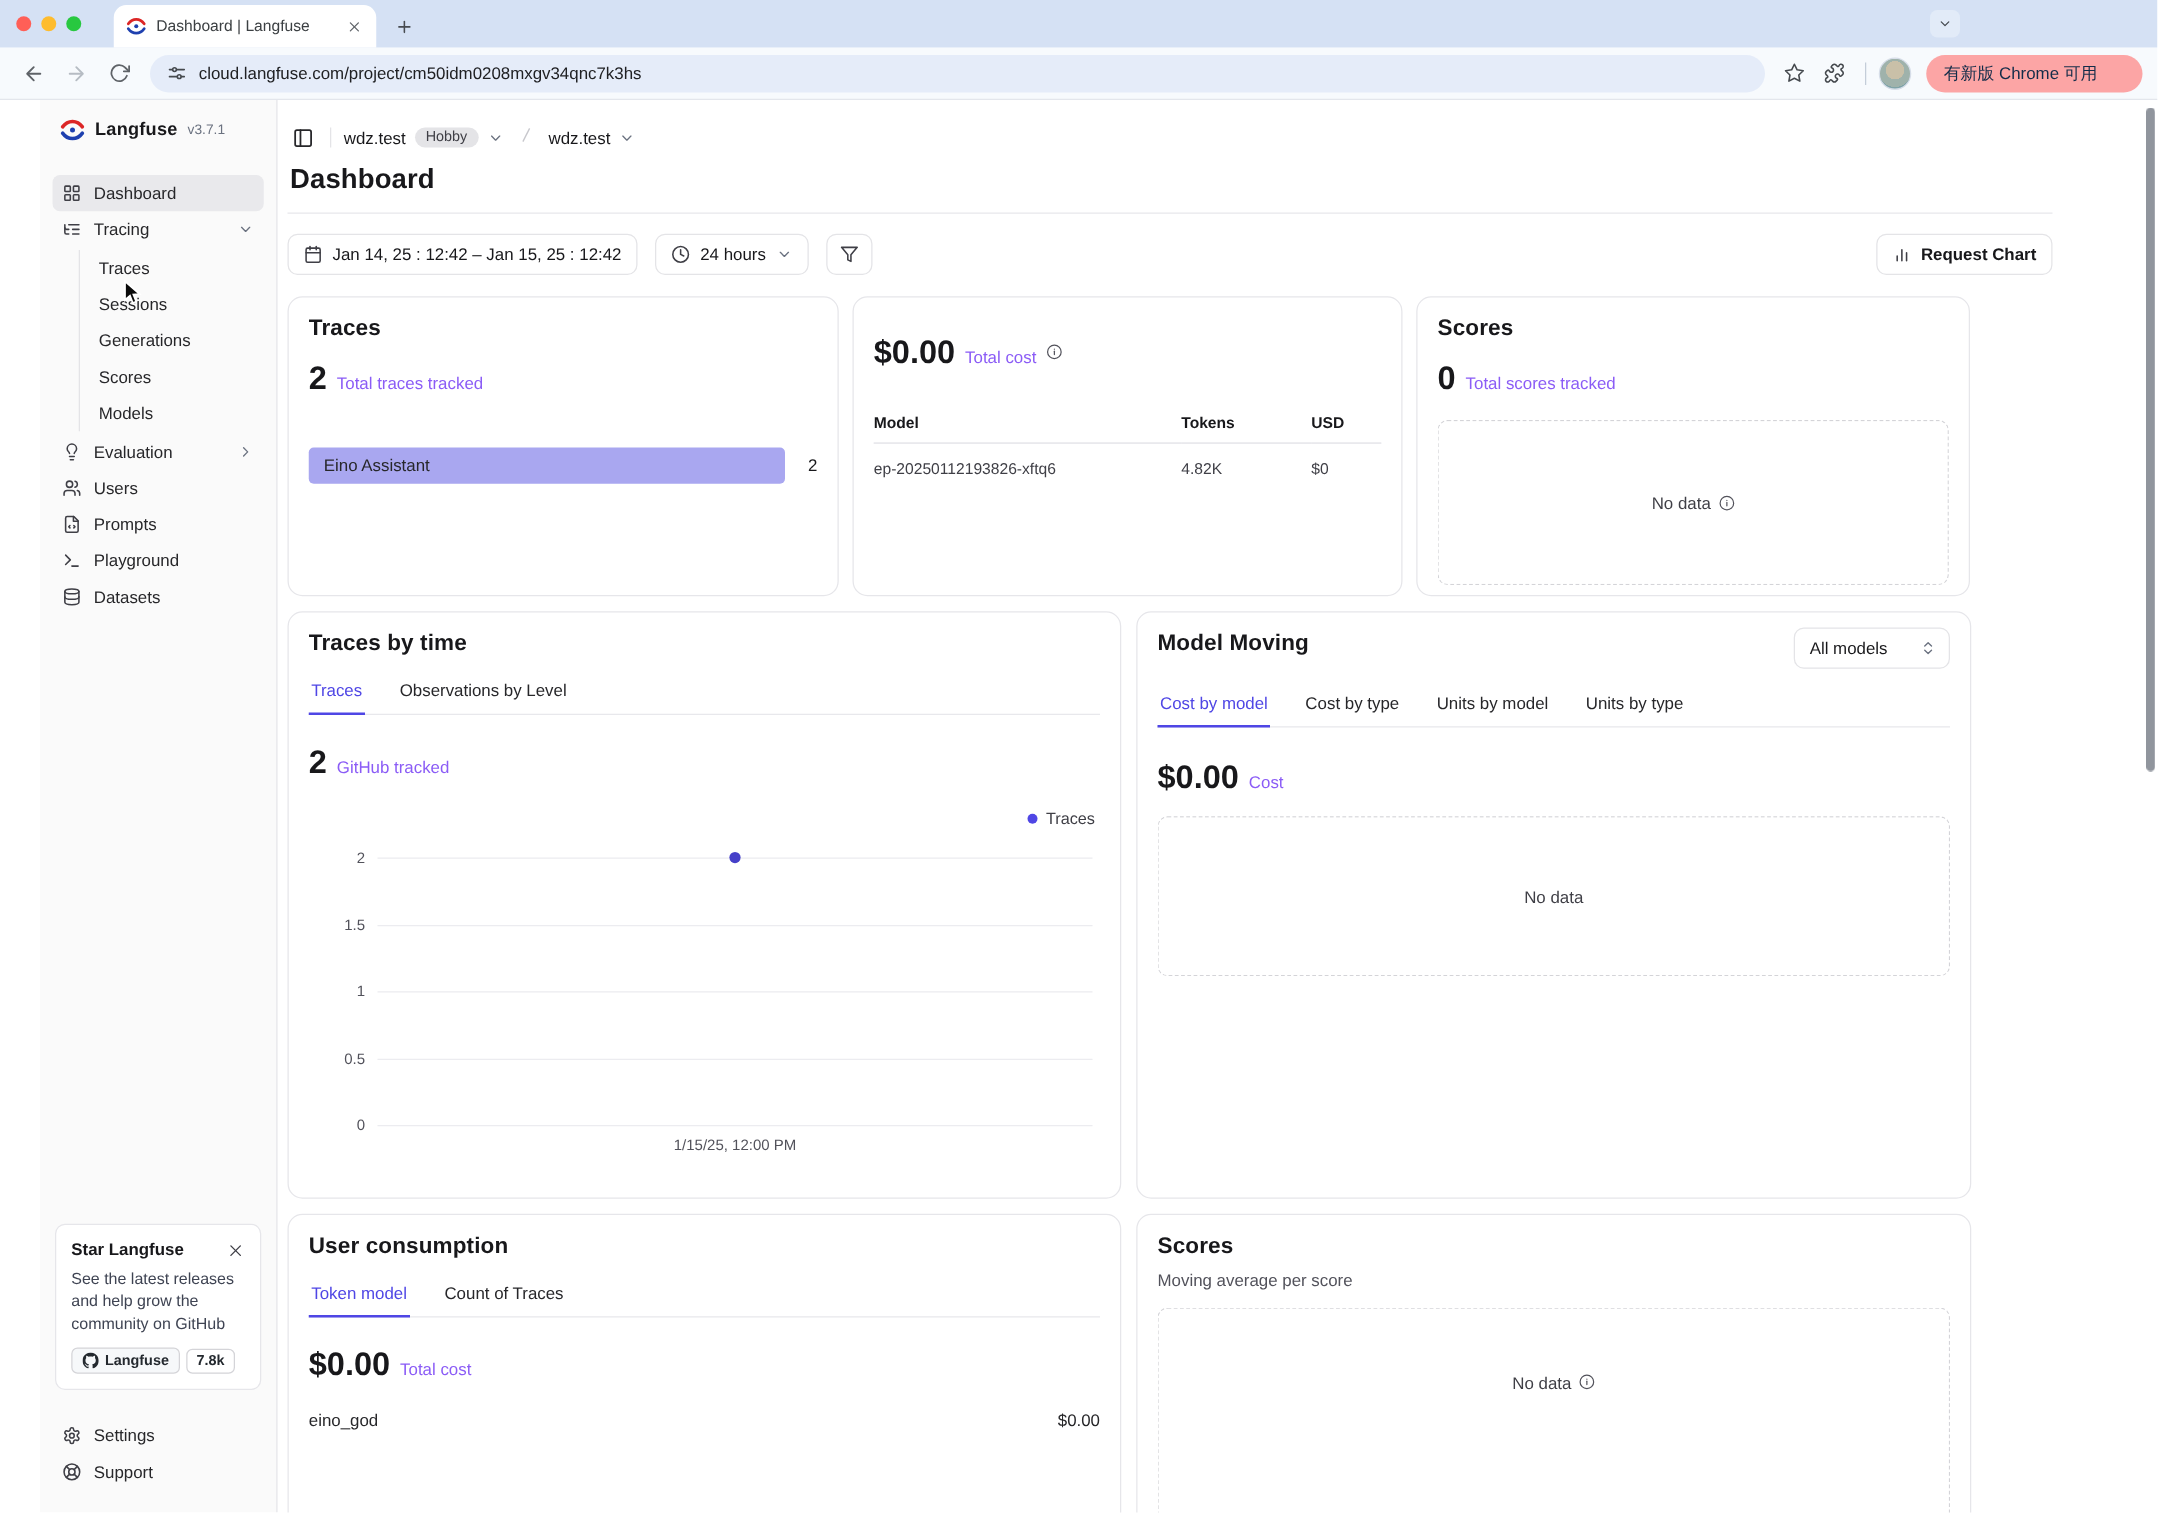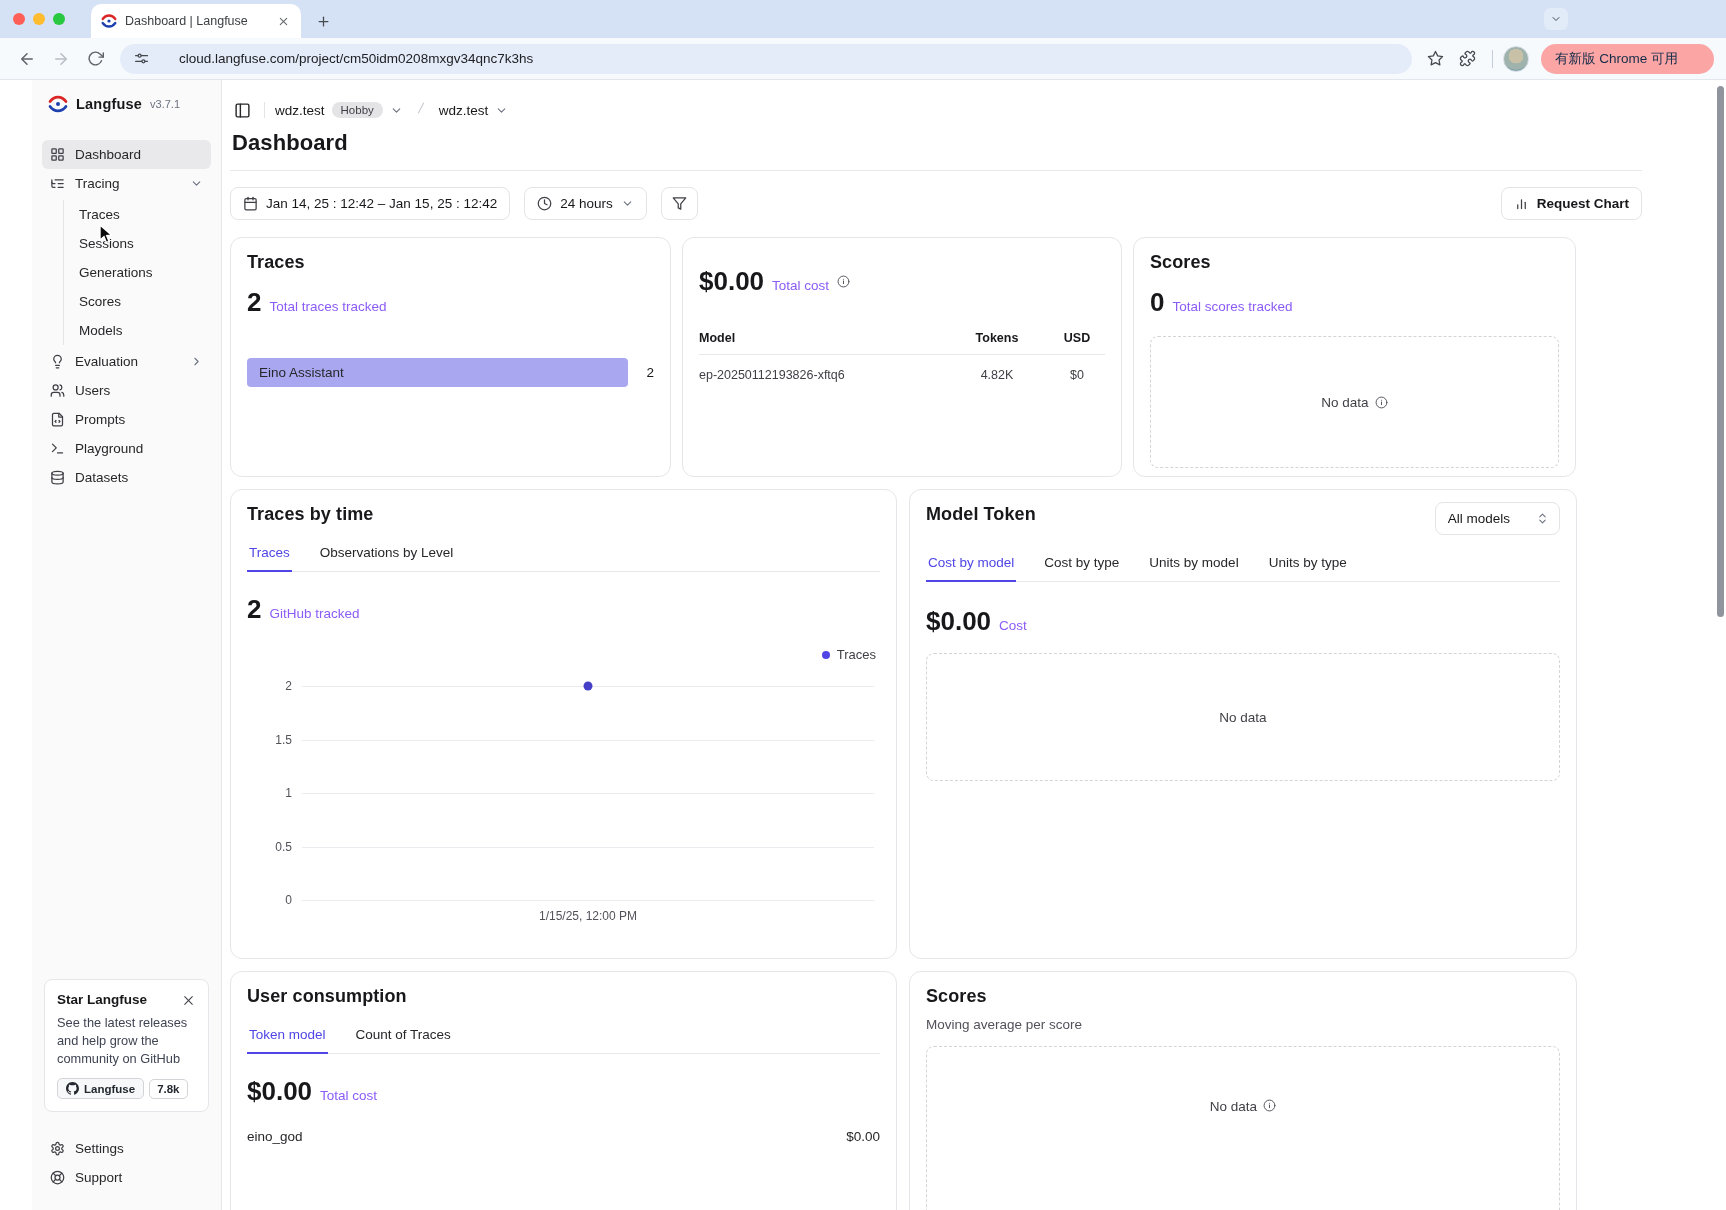--- a/index.html
+++ b/index.html
@@ -15,21 +15,21 @@
   .tab { width:210px; height:34px; background:#fff; border-radius:10px 10px 0 0; display:flex; align-items:center; gap:8px; padding:0 10px; margin-left:12px; font-size:12.5px; color:#3c4043; }
   .tab .title { flex:1; white-space:nowrap; overflow:hidden; }
   .tab-close { color:#5f6368; width:16px; height:16px; border-radius:4px; }
   .tab-close svg { stroke-width:2.2; }
   .newtab { width:28px; height:28px; margin:0 0 3px 8px; border-radius:50%; display:flex; align-items:center; justify-content:center; color:#474b50; }
   .strip-chevron { position:absolute; right:158px; top:8px; width:24px; height:22px; border-radius:6px; background:#e2ebf8; display:flex; align-items:center; justify-content:center; color:#44494f; }
   .toolbar { height:42px; background:#f7fafd; display:flex; align-items:center; padding:0 12px; gap:4px; border-bottom:1px solid #e3e6ec; }
   .navbtn { width:30px; height:30px; border-radius:50%; display:flex; align-items:center; justify-content:center; color:#5f6368; }
   .navbtn.dim { color:#b6bcc3; }
   .urlbar { flex:1; height:30px; background:#e5ecf9; border-radius:999px; display:flex; align-items:center; gap:10px; padding:0 14px; margin:0 6px; }
-  .urlbar .url { font-size:13.5px; color:#202124; white-space:nowrap;margin-left:20px; }
+  .urlbar .url { font-size:13.5px; color:#202124; white-space:nowrap; }
   .tool-ico { width:28px; height:28px; display:flex; align-items:center; justify-content:center; color:#45494e; }
   .tb-divider { width:1px; height:18px; background:#c4cdd9; margin:0 6px; }
   .avatar { width:26px; height:26px; border-radius:50%; background:radial-gradient(circle at 50% 38%, #c9c0a8 0 38%, #9fb2ab 39% 70%, #7fa3a8 71%); border:1px solid #d6dde8; }
   .update-chip { height:30px; background:#fca5a5; border-radius:999px; display:flex; align-items:center; gap:8px; padding:0 4px 0 14px; margin-left:8px; font-size:13.5px; color:#132c49; font-weight:500; }
   .kebab { width:24px; height:24px; display:flex; align-items:center; justify-content:center; color:#132c49; }
 
   
   .app { display:flex; height:1130px;margin-left:32px; }
   .sidebar { width:190px; background:#fafafa; border-right:1px solid #e6e6ea; display:flex; flex-direction:column; padding:14px 10px 18px; position:relative; }
   .brandrow { display:flex; align-items:center; gap:8px; padding:0 6px; margin-bottom:26px; }
@@ -79,21 +79,21 @@
   .metric .num { font-size:26px; font-weight:700; }
   .metric .lbl { font-size:13.5px; color:#8b5cf6; }
   .metric .icon { color:#52525b; align-self:center; }
 
   .hbar-row { display:flex; align-items:center; margin-top:40px; gap:12px; }
   .hbar { flex:1; height:29px; border-radius:4px; background:#a9a7f0; display:flex; align-items:center; padding-left:12px; font-size:13.5px; color:#27272a; }
   .hbar-count { font-size:13.5px; color:#18181b; width:14px; text-align:right; }
 
   table.costs { width:100%; border-collapse:collapse; margin-top:34px; font-size:12.5px; }
   table.costs th { text-align:left; font-weight:700; color:#18181b; padding-bottom:9px; border-bottom:1px solid #e8e8ec; }
-  table.costs th.r, table.costs td.r { text-align:center; }
+  table.costs th.r, table.costs td.r { text-align:left; }
   table.costs td { padding-top:13px; color:#3f3f46; }
   th.col-tokens, td.col-tokens { width:104px; }
   th.col-usd, td.col-usd { width:56px; }
 
   .dashedbox { border:1px dashed #d4d4d8; border-radius:8px; display:flex; align-items:center; justify-content:center; gap:6px; font-size:13.5px; color:#3f3f46;text-align:right; }
   .dashedbox .icon { color:#52525b; }
   .box-scores { height:132px; margin-top:18px; }
   .box-usage { height:128px; margin-top:16px; }
   .box-scores2 { height:230px; margin-top:14px; align-items:flex-start; justify-content:center; padding-top:52px; }
 
@@ -573,21 +573,21 @@
                 <span class="ytick">2</span>
               </div>
               <div class="chart-dot" style="background: rgb(70, 64, 201); left: 50%; top: 0%;"></div>
               <span class="xtick" style="left: 50%;">1/15/25, 12:00 PM</span>
             </div>
         </div>
       </div>
 
       <div class="card h470">
         <div class="usage-head">
-          <h2>Model Token</h2>
+          <h2>Model Moving</h2>
           <div class="select">
             <span>All models</span>
             <span class="icon chev">
               <svg width="13" height="13" viewBox="0 0 24 24">
                   <polyline points="7 15 12 20 17 15"></polyline>
                   <polyline points="7 9 12 4 17 9"></polyline>
                 </svg>
             </span>
           </div>
         </div>

